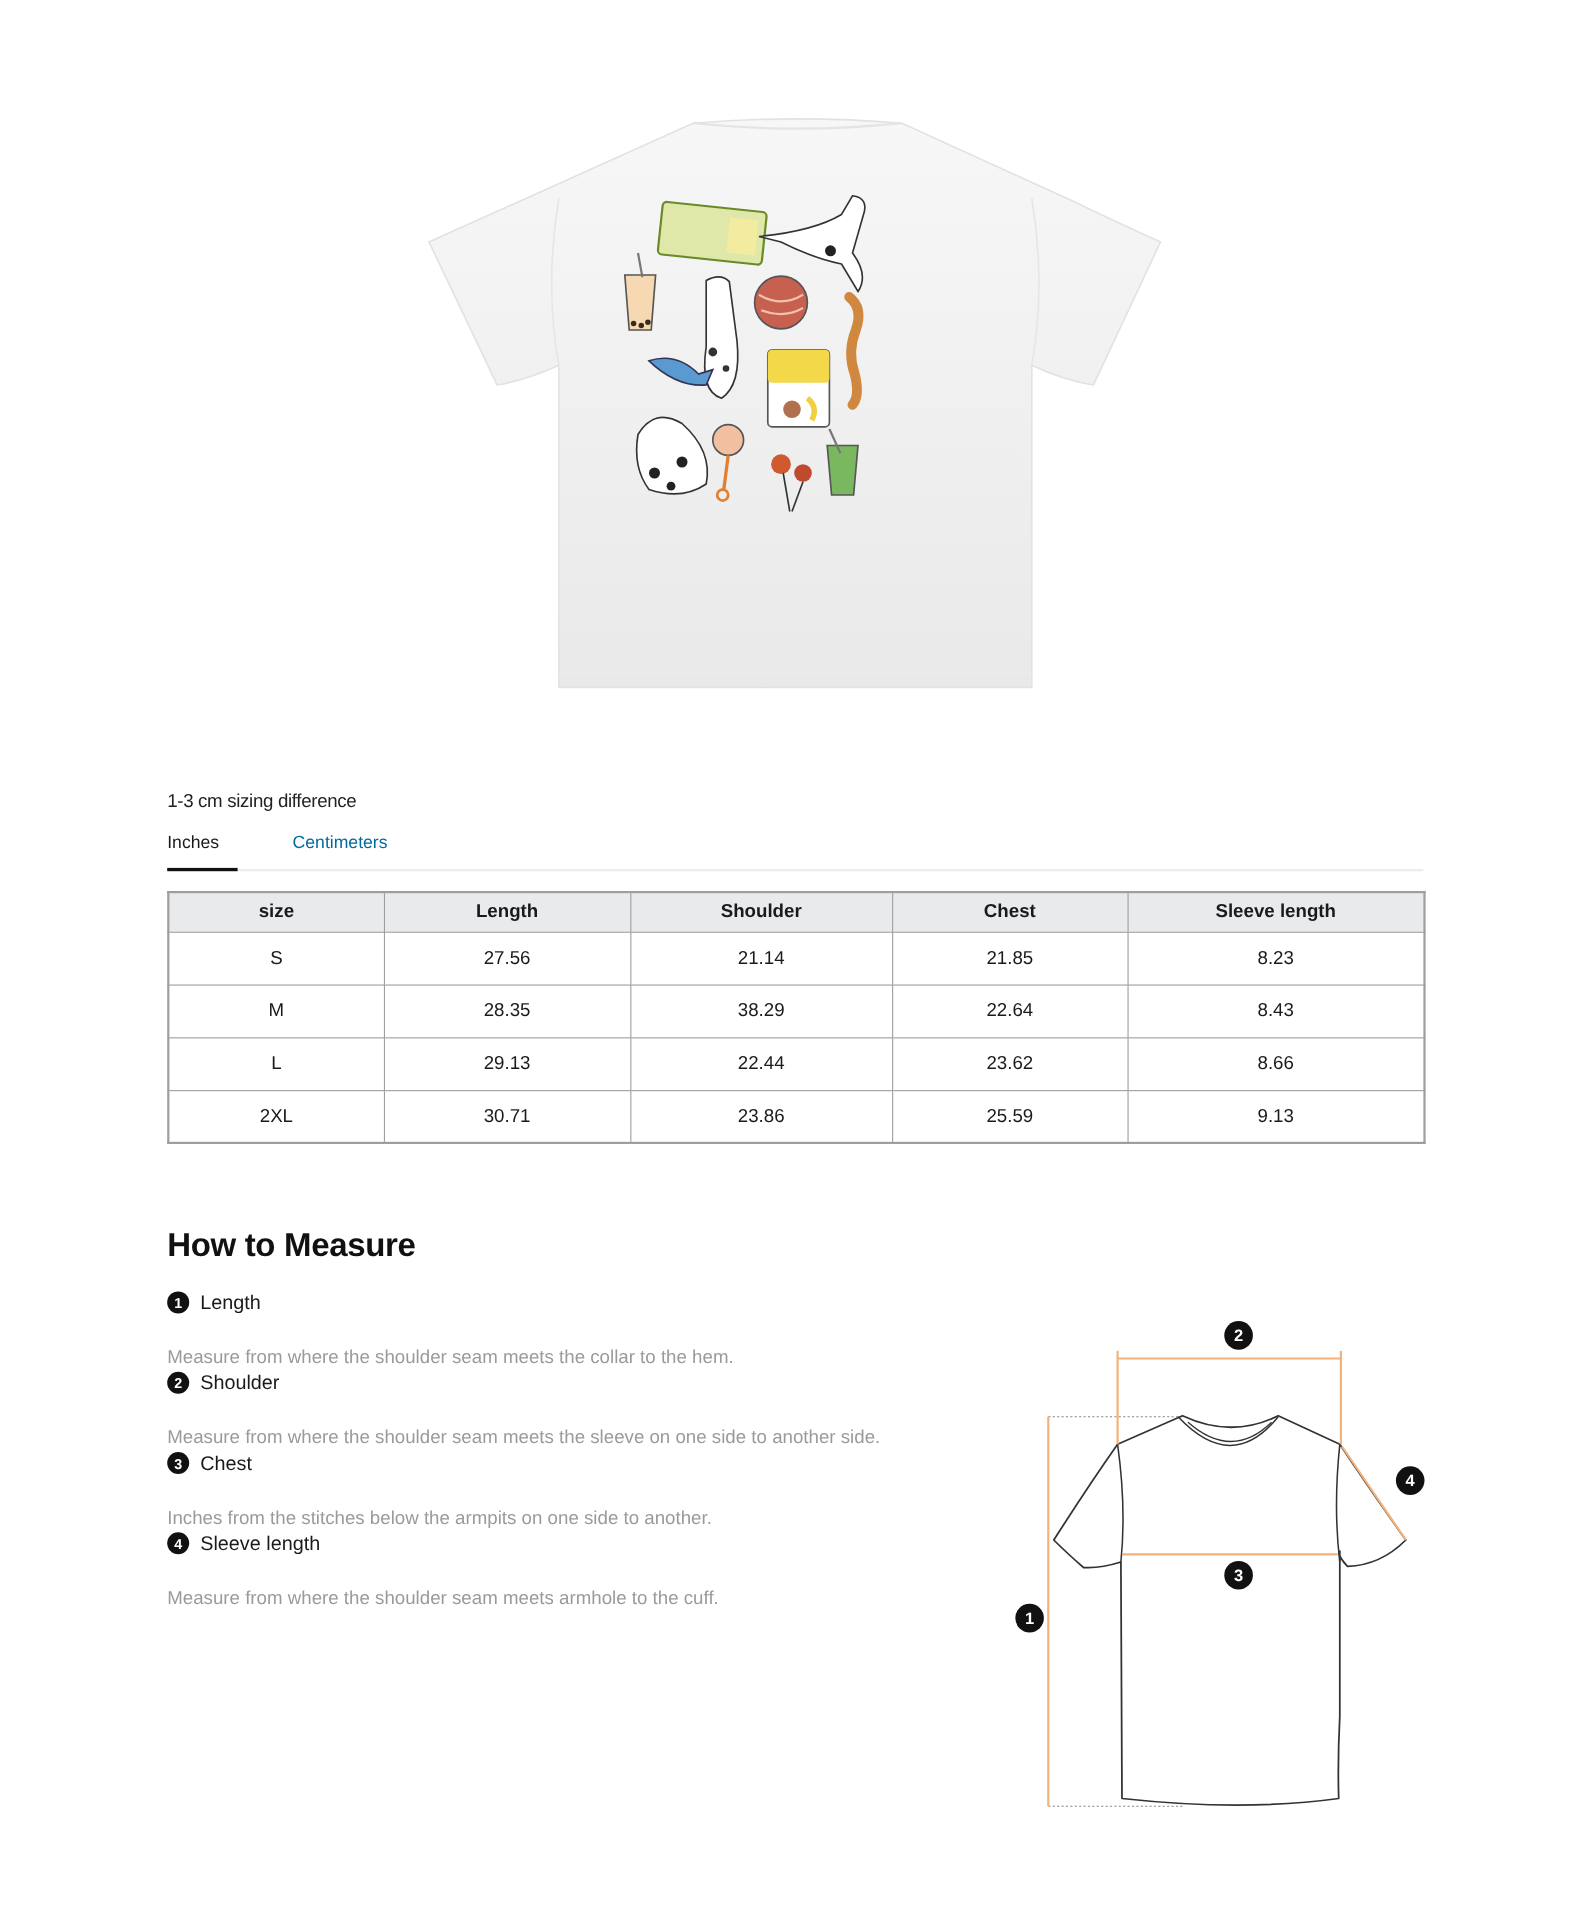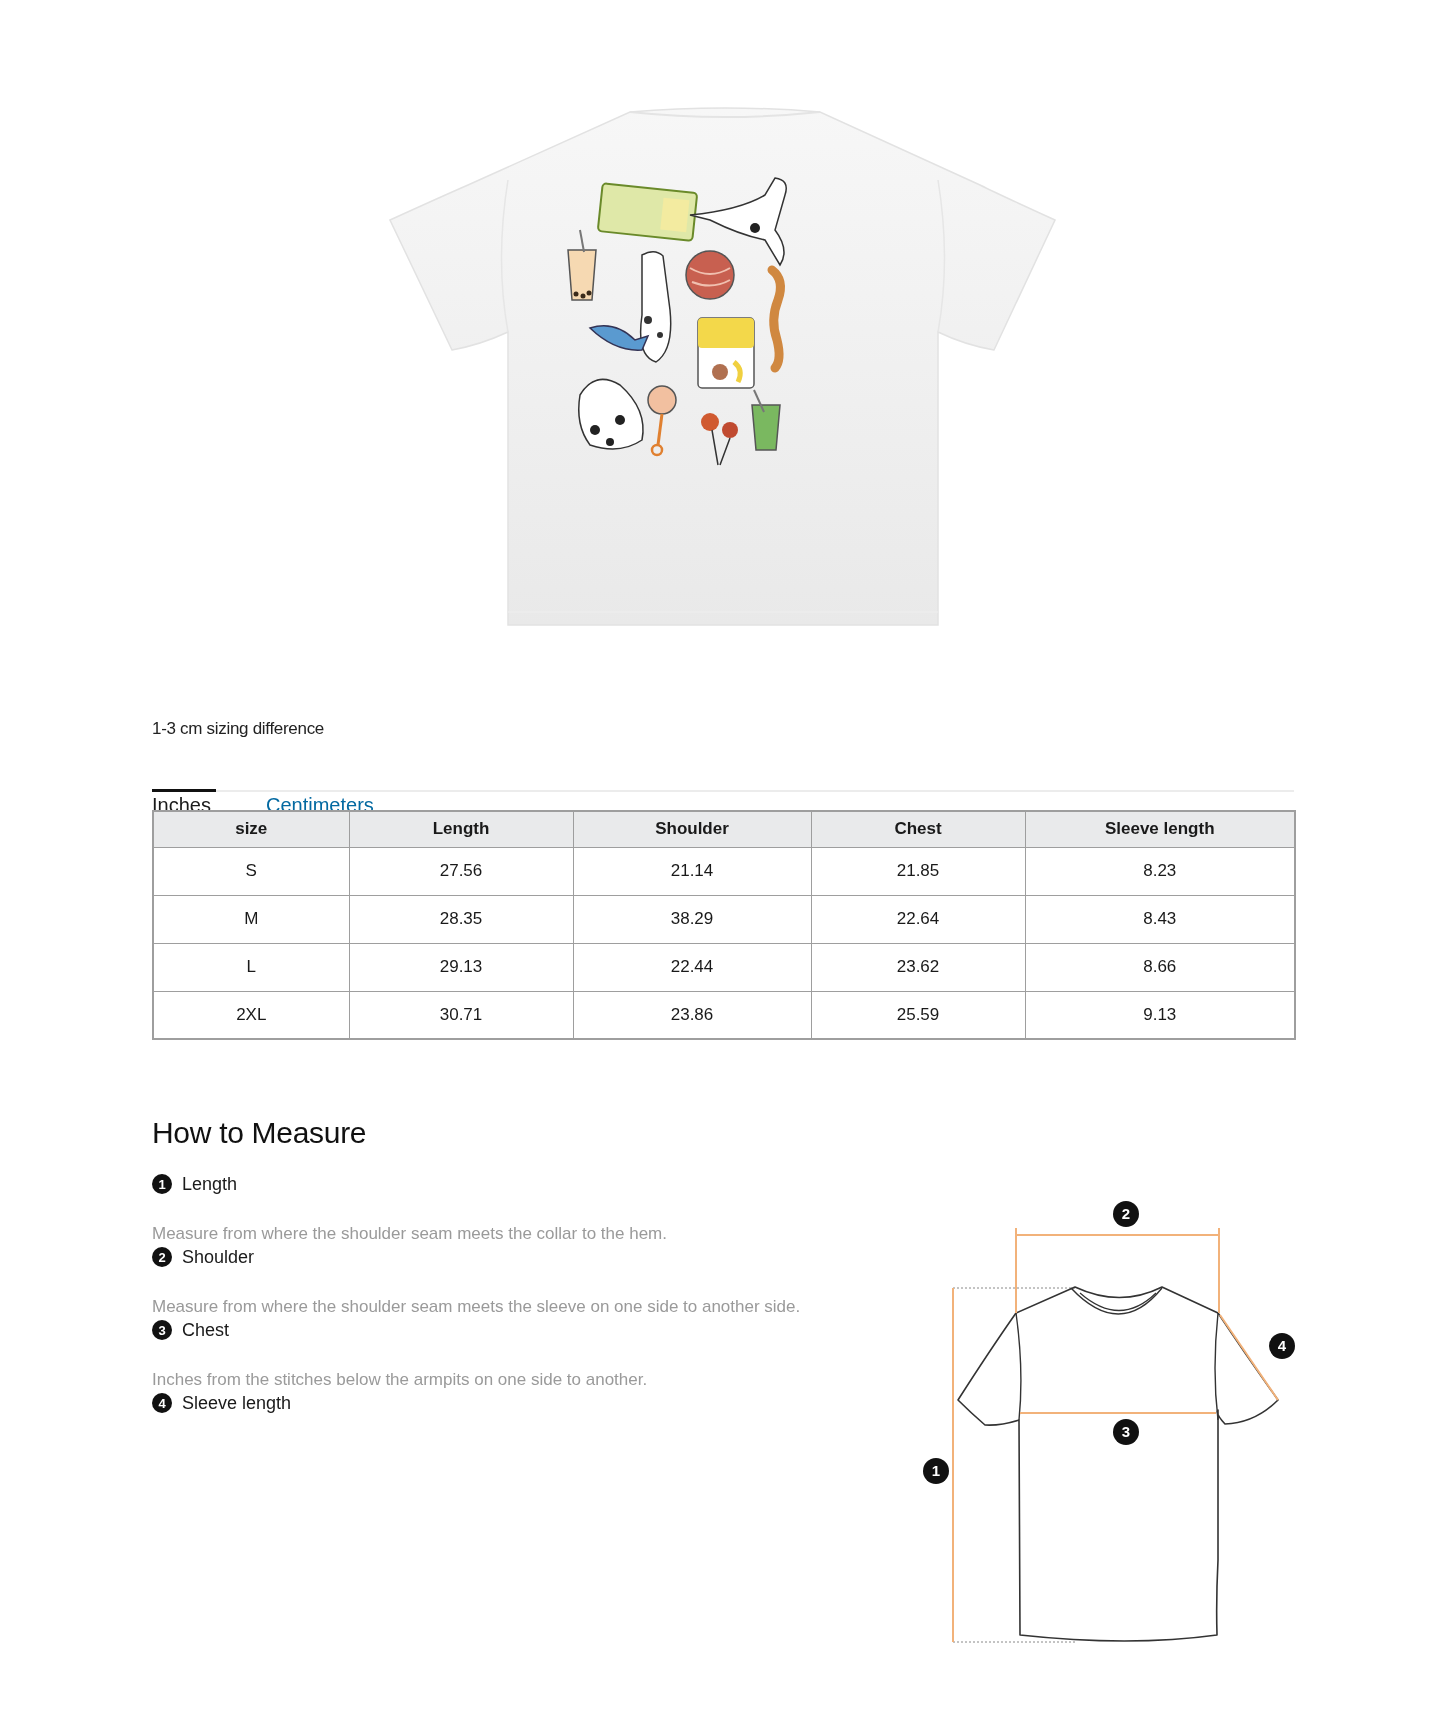--- a/index.html
+++ b/index.html
@@ -5,31 +5,31 @@
   * { box-sizing: border-box; margin: 0; padding: 0; }
   html, body { width: 1445px; height: 1734px; background: #ffffff; overflow: hidden; }
   body { position: relative; font-family: "Liberation Sans", sans-serif; color: #1a1a1a; }
 
   .product-photo { position: absolute; left: 380px; top: 100px; width: 690px; height: 540px; }
   .product-photo svg { width: 100%; height: 100%; display: block; }
 
   .size-note { position: absolute; left: 152px; top: 719px; font-size: 17px; color: #222; letter-spacing: -0.3px; white-space: nowrap; width: 186px; overflow: hidden; }
 
   .unit-tabs { position: absolute; left: 152px; top: 752px; width: 1142px; height: 40px; border-bottom: 2px solid #ececec; }
-  .unit-tab { position: absolute; top: 6px; font-size: 20px; font-weight: 500; cursor: pointer; margin-top: 36px; }
+  .unit-tab { position: absolute; top: 6px; font-size: 16px; font-weight: 500; cursor: pointer; }
   .unit-tab.active { color: #1a1a1a; }
   .unit-tab.inactive { color: #0369a1; }
   .tab-underline { position: absolute; left: 0; bottom: -2px; width: 64px; height: 3px; background: #111; }
 
   .size-table { position: absolute; left: 152px; top: 810px; width: 1142px; border-collapse: collapse; border: 2px solid #9e9e9e; table-layout: fixed; }
   .size-table th, .size-table td { border: 1.5px solid #9e9e9e; text-align: center; font-size: 17px; }
   .size-table th { background: #e9eaeb; height: 36px; font-weight: 700; color: #1a1a1a; }
   .size-table td { height: 48px; color: #1a1a1a; font-weight: 400; }
 
-  .measure-title { position: absolute; left: 152px; top: 1116px; font-size: 30px; font-weight: 400; color: #111; letter-spacing: -0.3px; }
+  .measure-title { position: absolute; left: 152px; top: 1116px; font-size: 30px; font-weight: 700; color: #111; letter-spacing: -0.3px; }
   .measure-list { position: absolute; left: 152px; top: 1172px; width: 760px; }
   .measure-item { height: 73px; }
   .measure-head { display: flex; align-items: center; height: 24px; }
   .num-badge { width: 20px; height: 20px; border-radius: 50%; background: #111; color: #fff; font-size: 13px; font-weight: 700; display: inline-flex; align-items: center; justify-content: center; margin-right: 10px; }
   .measure-label { font-size: 18px; font-weight: 500; color: #1a1a1a; }
   .measure-desc { margin-top: 28px; font-size: 17px; color: #9a9a9a; white-space: nowrap; }
 
   .diagram { position: absolute; left: 900px; top: 1180px; width: 420px; height: 500px; }
   .diagram svg { width: 100%; height: 100%; display: block; }
 </style>
@@ -190,20 +190,21 @@
       <span class="num-badge">3</span>
       <span class="measure-label">Chest</span>
     </div>
     <div class="measure-desc">Inches from the stitches below the armpits on one side to another.</div>
   </div>
   <div class="measure-item">
     <div class="measure-head">
       <span class="num-badge">4</span>
       <span class="measure-label">Sleeve length</span>
     </div>
+    <div class="measure-desc">Measure from where the shoulder seam meets armhole to the cuff.</div>
   </div>
 </div>
 
 <div class="diagram">
   <svg viewBox="0 0 420 500">
 
     <line x1="53" y1="108" x2="175" y2="108" stroke="#888" stroke-width="1" stroke-dasharray="2 2"></line>
     <line x1="53" y1="462" x2="175" y2="462" stroke="#888" stroke-width="1" stroke-dasharray="2 2"></line>
 
     <path d="M175 107 Q220 128 262 107 L318 133 Q346 175 378 220 Q355 243 325 244 Q315 233 318 230 L318 380 Q316 420 317 455 Q230 467 120 455 L119 240 Q100 246 85 245 Q70 232 58 220 Q90 170 116 133 Z" fill="none" stroke="#333" stroke-width="1.6" stroke-linejoin="round"></path>

